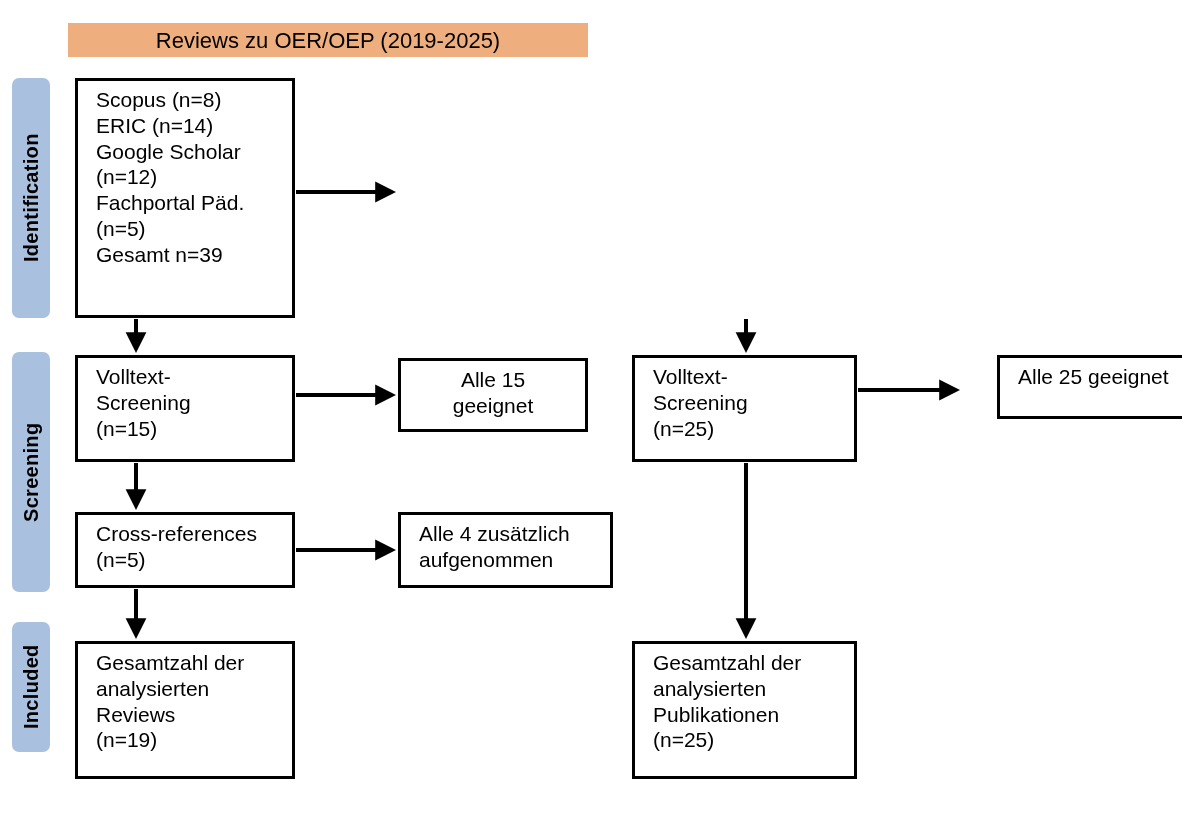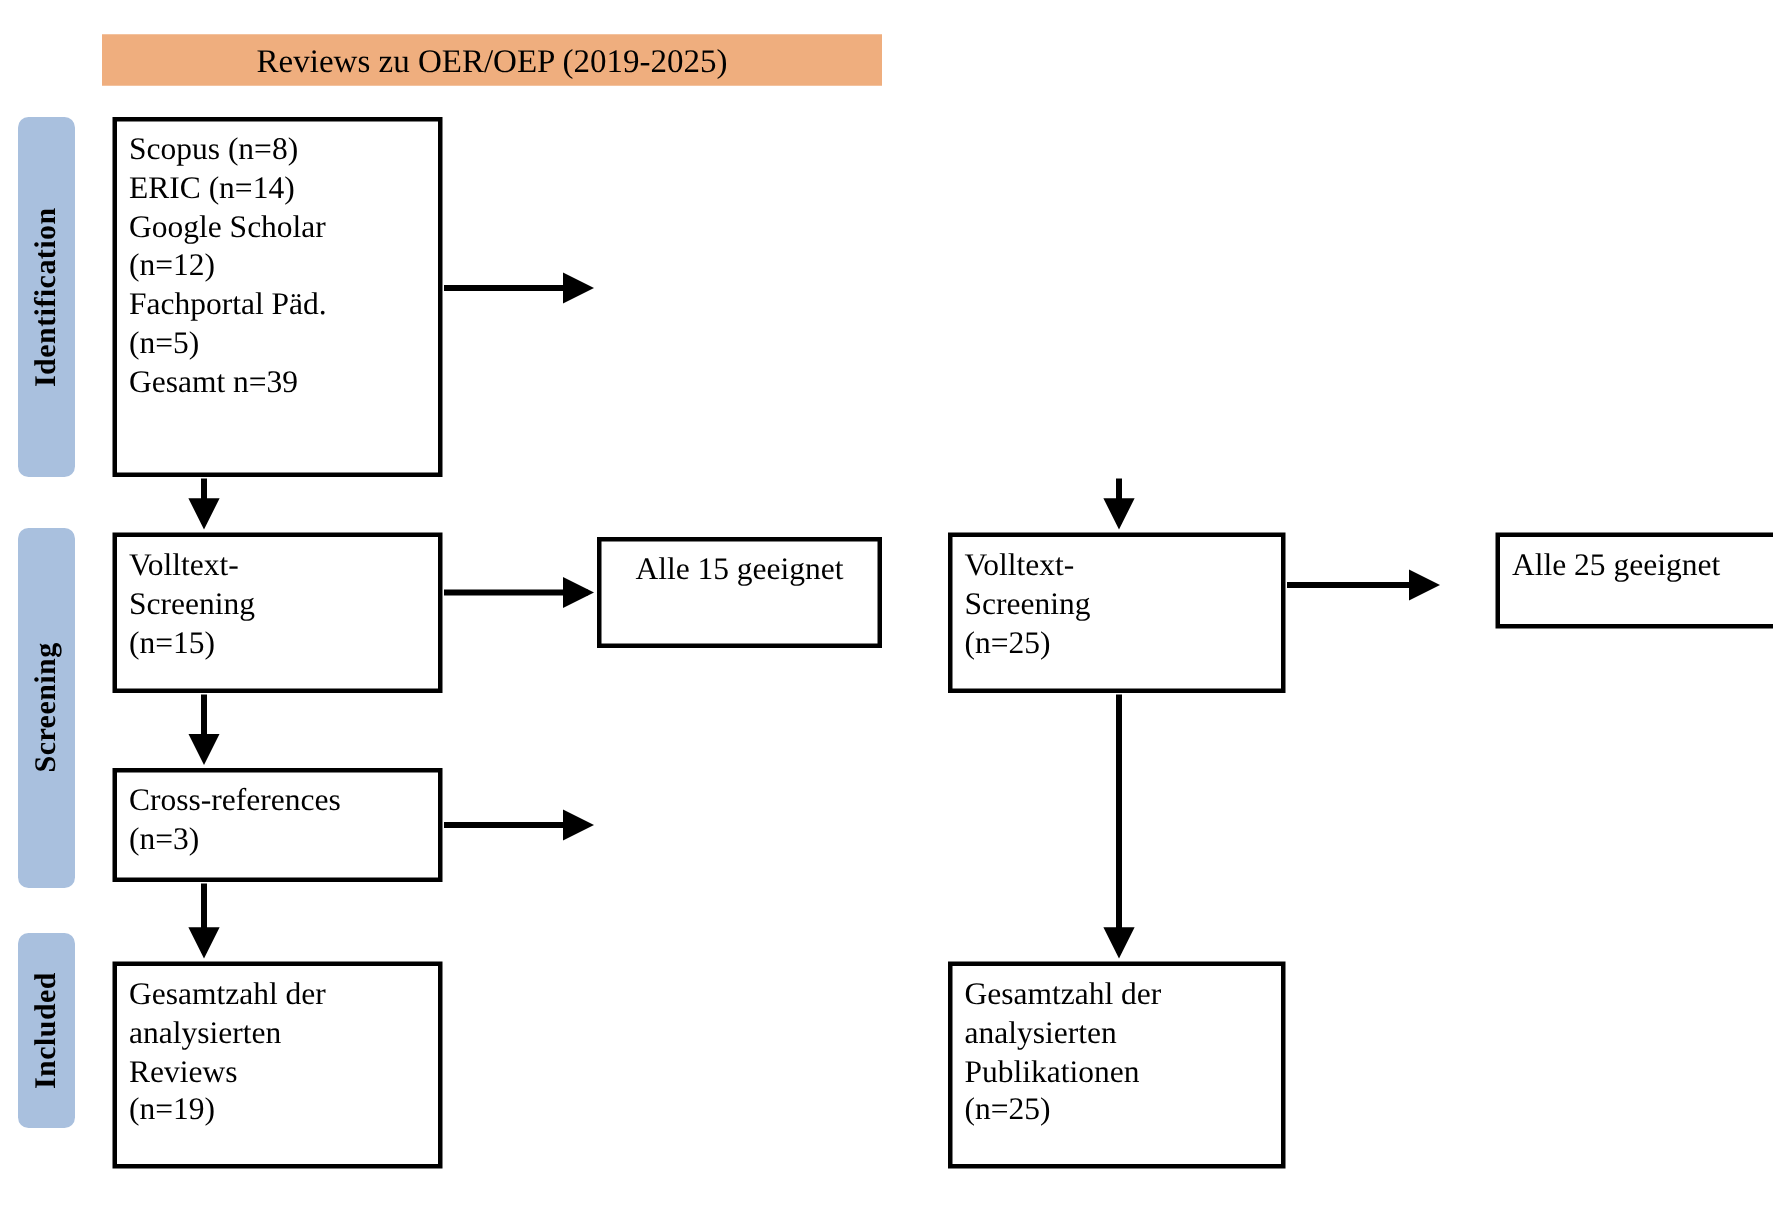--- a/index.html
+++ b/index.html
@@ -13,28 +13,27 @@
     font-family: "Liberation Sans", sans-serif;
     color: #000000;
     position: relative;
     overflow: hidden;
   }
   #canvas {
     position: absolute;
     left: 0; top: 0;
     width: 1182px;
     height: 692px;
-    font-family: Liberation Serif, serif;
   }
   .box {
     position: absolute;
     border: 3px solid #000000;
     background: #ffffff;
     box-sizing: border-box;
-    padding: 6px 8px;
+    padding: 6px 18px;
     font-size: 21px;
     line-height: 1.23;
     white-space: pre-line;
     color: #000;
   }
   .header {
     position: absolute;
     background: #EFAE7E;
     border: 1px solid #EFAE7E;
     box-sizing: border-box;
@@ -90,22 +89,24 @@
 Gesamt n=39</div>
 
 
   <div class="box" style="left:75px; top:355px; width:220px; height:107px;">Volltext-
 Screening
 (n=15)</div>
 
   <div class="box" style="left:398px; top:358px; width:190px; height:74px;text-align:center;">Alle 15 geeignet</div>
 
   <div class="box" style="left:75px; top:512px; width:220px; height:76px;">Cross-references
-(n=3)</div>
+(n=5)</div>
 
+  <div class="box" style="left:398px; top:512px; width:215px; height:76px;">Alle 4 zusätzlich
+aufgenommen</div>
 
   <div class="box" style="left:75px; top:641px; width:220px; height:138px;">Gesamtzahl der
 analysierten
 Reviews
 (n=19)</div>
 
 
   <div class="box" style="left:632px; top:355px; width:225px; height:107px;">Volltext-
 Screening
 (n=25)</div>

